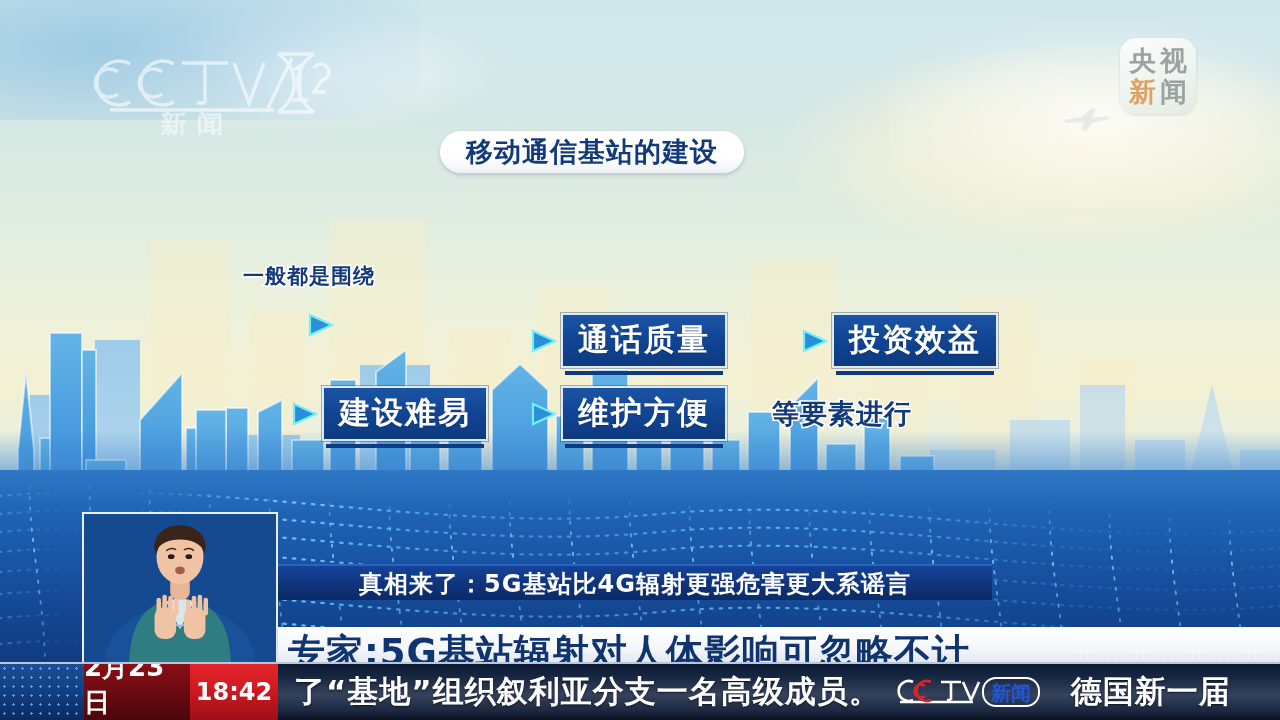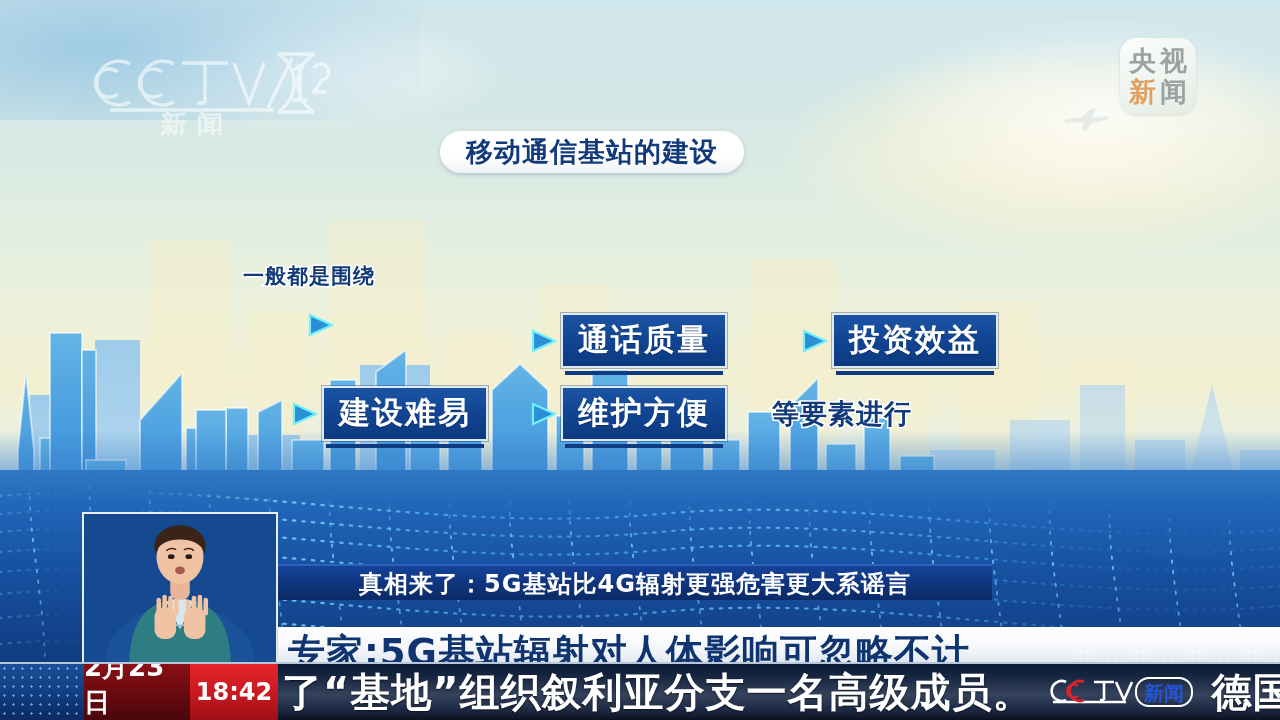--- a/index.html
+++ b/index.html
@@ -186,23 +186,24 @@
   }
   .tk-time span {
     font-size:24px; font-weight:bold; color:#ffffff;
     font-family:"DejaVu Sans","Liberation Sans",sans-serif;
   }
   .tk-text {
     position:absolute; left:282px; top:0; height:100%;
     display:flex; align-items:center; white-space:nowrap;
   }
   .tk-text span.tk-seg {
-    font-size:40px; font-weight:bold; color:#ffffff; letter-spacing:1px;
+    font-size:31px; font-weight:bold; color:#ffffff; letter-spacing:1px;
     font-family:"DejaVu Sans","Liberation Sans",sans-serif;
     text-shadow:0 1px 2px rgba(0,0,0,.6);
+    margin-left:12px;
   }
   .tk-logo {
     display:inline-flex; align-items:center; margin:0 14px; flex:0 0 auto;
   }
   .tk-left-strip{
     position:absolute; left:0; top:0; width:84px; height:100%;
     background:linear-gradient(180deg,#1a4f96 0%,#123f84 50%,#0b2a60 100%);
   }
   .tk-left-strip::after{
     content:""; position:absolute; inset:0;

